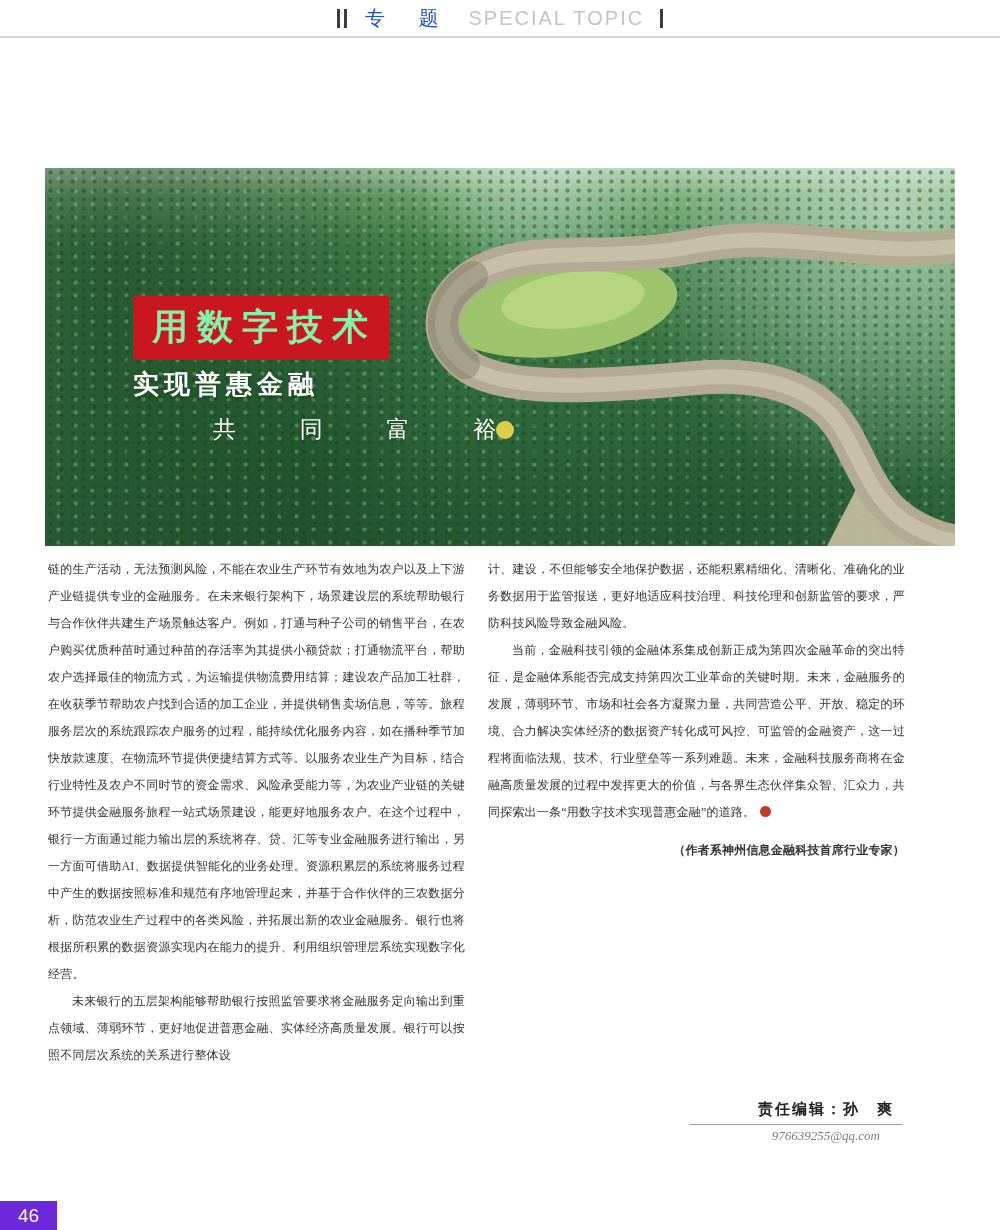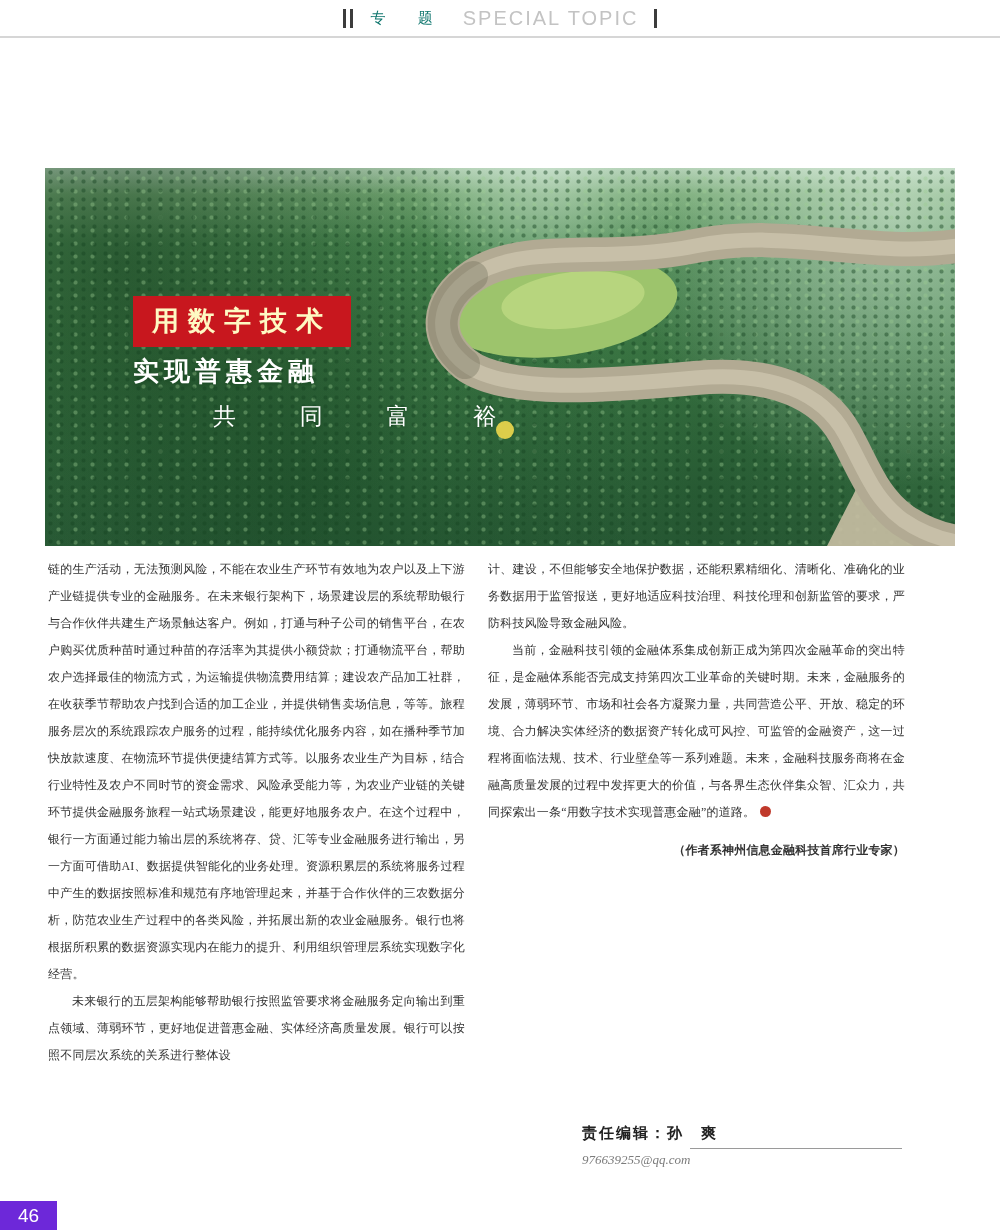--- a/index.html
+++ b/index.html
@@ -10,21 +10,21 @@
   }
   
   .header{
     position:absolute;top:0;left:0;width:1000px;height:36px;
     display:flex;align-items:center;justify-content:center;
     font-family:"Liberation Sans","DejaVu Sans",sans-serif;
   }
   .bar{width:3px;height:19px;background:#3c3c3c;display:inline-block;}
   .dbar{display:flex;gap:4px;margin-right:18px;}
   .sbar{margin-left:16px;}
-  .head-cn{font-size:15px;color:#0f766e;letter-spacing:14px;margin-right:16px;}
+  .head-cn{font-size:20px;color:#1d4ed8;letter-spacing:14px;margin-right:16px;}
   .head-en{font-size:20px;color:#c3c3c3;letter-spacing:2px;}
   .head-rule{position:absolute;top:36px;left:0;width:1000px;height:2px;background:#d6d6d6;}
   
   .hero{
     position:absolute;left:45px;top:168px;width:910px;height:378px;overflow:hidden;
     background:
       radial-gradient(circle at 8% 25%, rgba(10,45,20,.50), transparent 40%),
       radial-gradient(circle at 93% 12%, rgba(235,248,238,.55), transparent 30%),
       radial-gradient(circle at 55% 0%, rgba(215,235,220,.55), transparent 22%),
       radial-gradient(circle at 30% 85%, rgba(14,58,26,.42), transparent 45%),
@@ -35,22 +35,22 @@
     content:"";position:absolute;inset:0;
     background-image:
       radial-gradient(circle, rgba(22,68,33,.45) 1.5px, transparent 2.6px),
       radial-gradient(circle, rgba(156,204,146,.38) 1.5px, transparent 2.6px);
     background-size:11px 9px,17px 13px;
     background-position:0 0,5px 4px;
   }
   .hero svg{position:absolute;inset:0;}
   .hero-overlay{position:absolute;left:88px;top:128px;}
   .hero-title-top{
-    display:inline-block;color:#fef9c3;font-family:"Liberation Sans","DejaVu Sans",sans-serif;
-    font-weight:bold;font-size:27px;letter-spacing:9px;padding:7px 19px 8px 19px;
+    display:inline-block;color:#86efac;font-family:"Liberation Sans","DejaVu Sans",sans-serif;
+    font-weight:bold;font-size:36px;letter-spacing:9px;padding:7px 12px 8px 19px;
   }
   .hero-title-main{
     color:#fff;font-family:"Liberation Sans","DejaVu Sans",sans-serif;font-weight:bold;
     font-size:26px;letter-spacing:5px;margin-top:7px;text-shadow:0 2px 4px rgba(0,40,10,.35);
   }
   .hero-subtitle{
     color:#fff;font-family:Liberation Serif, serif;
     font-size:23px;letter-spacing:29px;margin-top:12px;margin-left:80px;
     text-shadow:0 1px 3px rgba(0,40,10,.4);
   }
@@ -69,21 +69,21 @@
     display:inline-block;width:11px;height:11px;border-radius:50%;
     background:#c0392b;margin-left:5px;vertical-align:-1px;
   }
   .author{
     margin-top:11px !important;text-align:right !important;
     font-family:"Liberation Sans","DejaVu Sans",sans-serif;
     font-weight:bold;font-size:15px;color:#2e2e2e;
   }
   
   .footer{
-    position:absolute;top:1100px;right:98px;width:320px;margin-top:24px;
+    position:absolute;top:1100px;right:98px;width:320px;text-align:right;
   }
   .editor{
     font-family:"Liberation Sans","DejaVu Sans",sans-serif;font-weight:bold;
     font-size:15px;color:#222;letter-spacing:2px;padding-right:8px;
   }
   .editor-rule{border:none;border-top:1px solid #9a9a9a;width:212px;margin:5px 0 3px auto;}
   .email{
     font-style:italic;font-size:13px;color:#7c7c7c;margin-right:22px;
     font-family:"Liberation Serif","DejaVu Serif",serif;
   }

